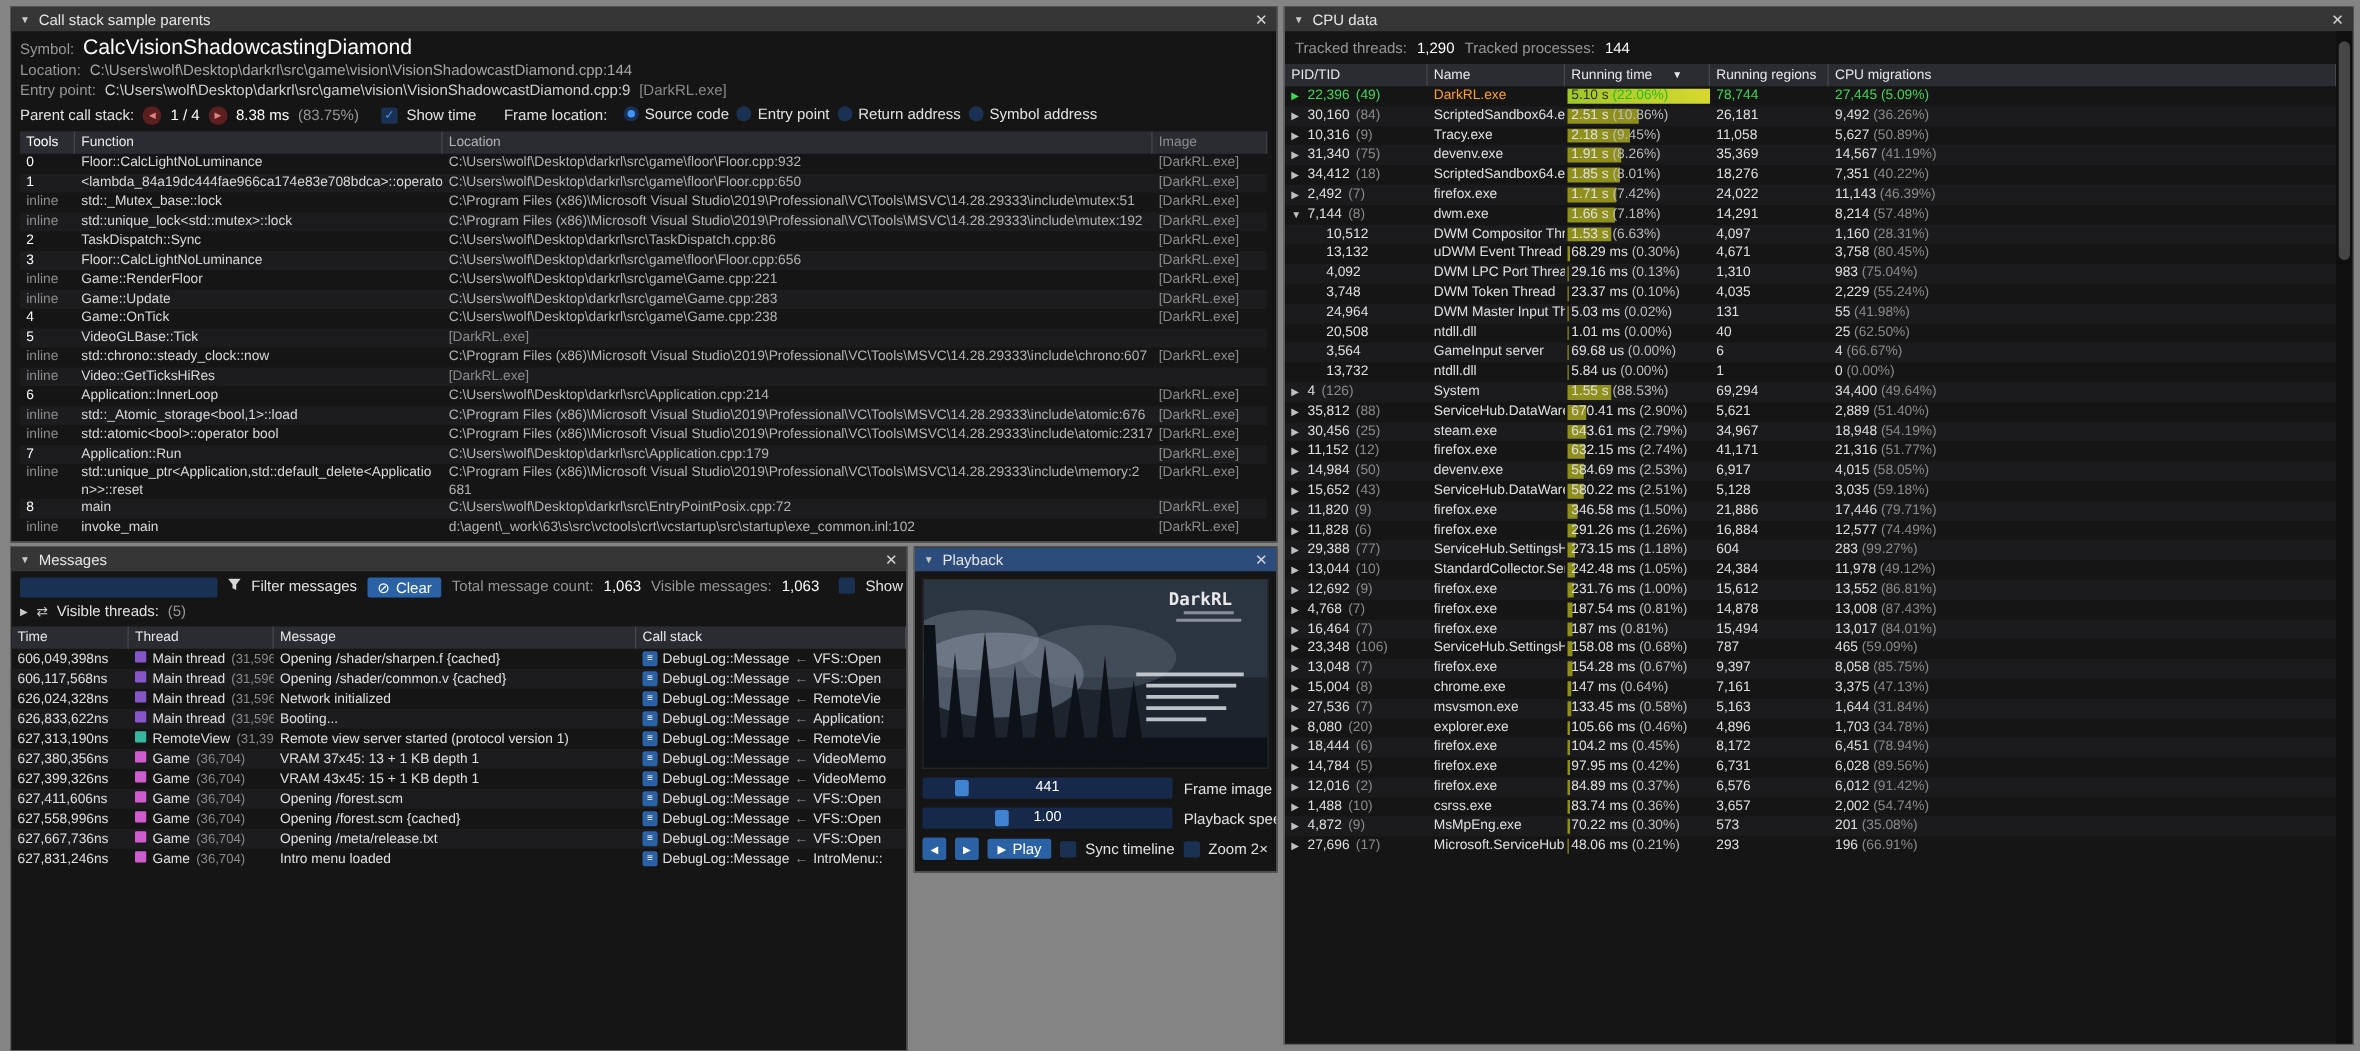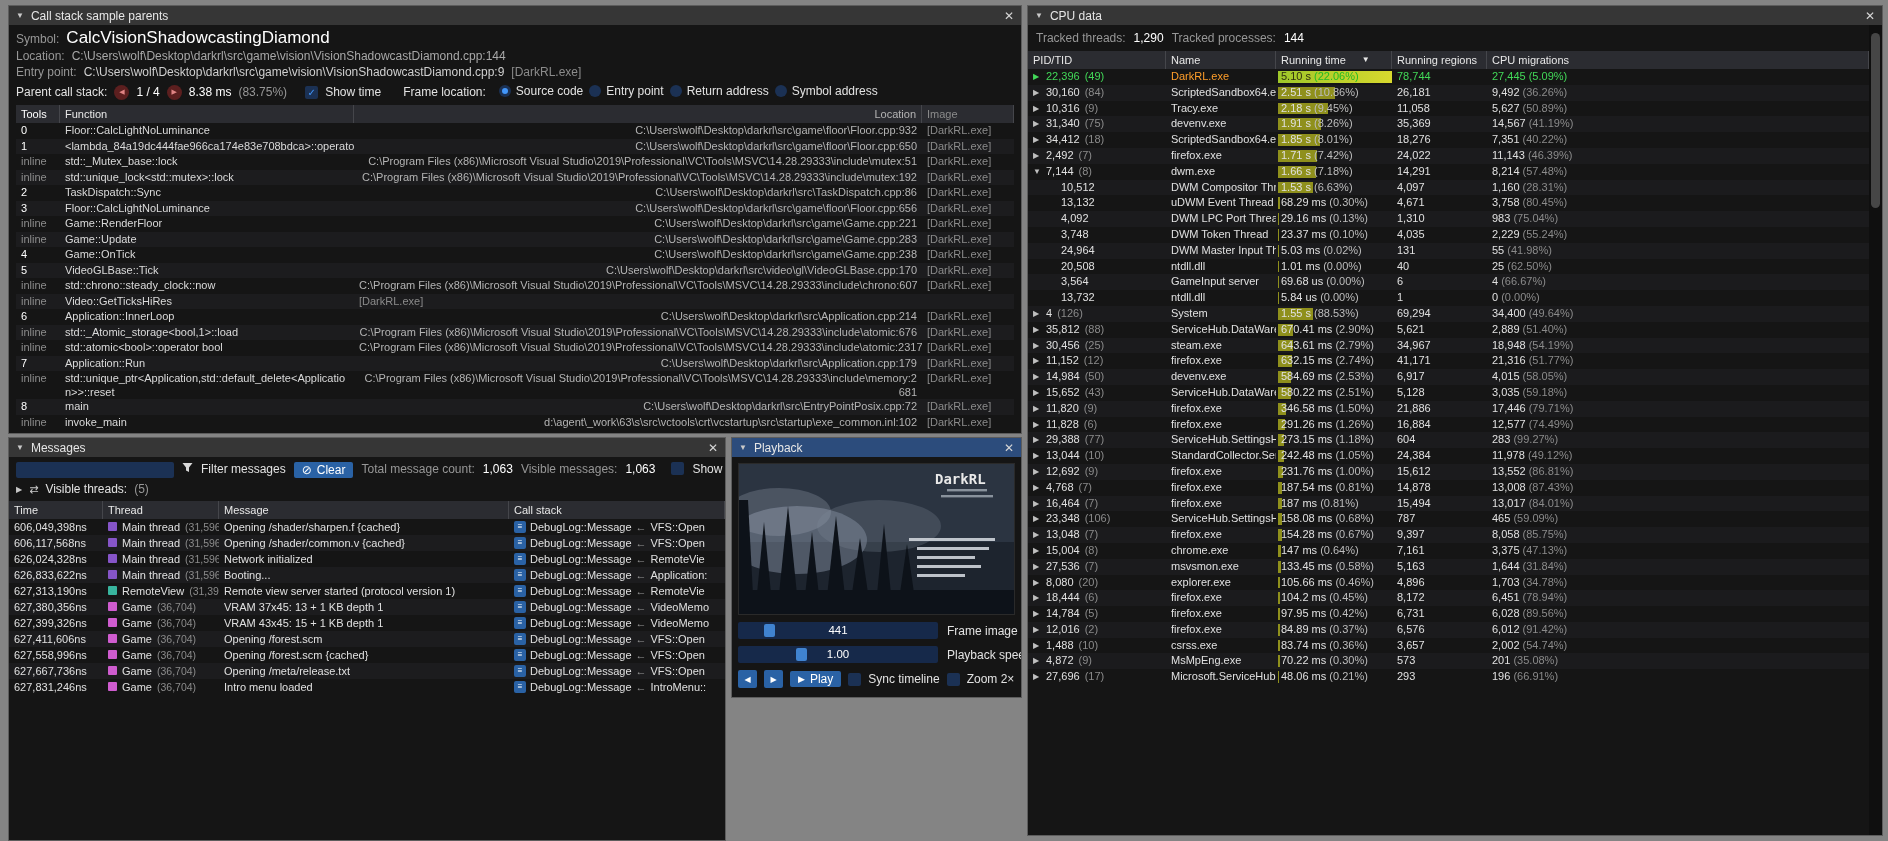--- a/index.html
+++ b/index.html
@@ -41,21 +41,21 @@
 
   .tablewrap{flex:1;overflow:hidden;display:flex;flex-direction:column;font-size:11px;}
   .thead{display:flex;background:#2b2c31;color:#e8e8e8;height:18px;line-height:18px;flex:none;}
   .thead .cell{border-right:1px solid #45464b;}
   .cell{padding:0 5px;box-sizing:border-box;overflow:hidden;white-space:nowrap;}
   .cs-row{display:flex;min-height:15.5px;line-height:15.5px;color:#dadada;flex:none;}
   .cs-row.alt{background:#1c1c1e;}
   .c-frame{width:44px;color:#ffffff;flex:none;}
   .c-frame.dim{color:#8c8c8c;}
   .c-fn{width:294px;flex:none;}
-  .c-loc{flex:1;color:#b4b4b4;text-align:right;}
+  .c-loc{flex:1;color:#b4b4b4;}
   .c-img{width:92px;flex:none;color:#8b8b8b;}
   .cs-row.wrap .c-fn,.cs-row.wrap .c-loc{white-space:normal;word-break:break-all;line-height:13.5px;padding-top:1px;}
 
   
   .m-controls{display:flex;align-items:flex-start;gap:8px;padding:5px 7px 4px;flex:none;white-space:nowrap;}
   .filter-input{width:158px;height:16px;background:#1b3154;border-radius:2px;flex:none;}
   .btn{display:inline-flex;align-items:center;gap:5px;background:#2a62a5;color:#fff;border-radius:2px;
        padding:1px 8px;font-size:12px;flex:none;}
   .m-threads{display:flex;align-items:center;gap:7px;padding:0 7px 5px;flex:none;}
   .tree-caret{font-size:8px;color:#c9c9c9;}
@@ -84,21 +84,21 @@
           align-items:center;justify-content:center;font-size:8px;flex:none;}
   .play-ic{font-size:9px;}
   .pb-info{display:flex;gap:6px;align-items:baseline;white-space:nowrap;margin-top:2px;}
   .sp14{width:8px;display:inline-block;}
 
   
   .cpu-info{display:flex;gap:8px;padding:6px 8px;flex:none;align-items:baseline;}
   .cpu-tablewrap{flex:1;overflow:hidden;display:flex;flex-direction:column;font-size:11px;margin-right:13px;}
   .cpu-row{display:flex;height:15.8px;line-height:15.8px;color:#e0e0e0;flex:none;}
   .cpu-row.alt{background:#1b1b1d;}
-  .cc-pid{width:138px;flex:none;display:flex;align-items:center;}
+  .cc-pid{width:114px;flex:none;display:flex;align-items:center;}
   .cc-pid.child{padding-left:20px;}
   .cc-name{width:110px;flex:none;}
   .cc-time{width:116px;flex:none;position:relative;}
   .cc-reg{width:95px;flex:none;}
   .cc-mig{flex:1;}
   .tree-arrow{width:13px;font-size:8px;color:#bfbfbf;flex:none;}
   .count{color:#8b8b8b;margin-left:5px;}
   .bar{position:absolute;left:2px;top:2px;bottom:2px;background:#8f901c;}
   .bar-text{position:relative;}
   .pct{color:#bdbdbd;}
@@ -222,21 +222,20 @@
             </div>
             <div class="cs-row">
               <div class="cell c-frame">4</div>
               <div class="cell c-fn">Game::OnTick</div>
               <div class="cell c-loc">C:\Users\wolf\Desktop\darkrl\src\game\Game.cpp:238</div>
               <div class="cell c-img">[DarkRL.exe]</div>
             </div>
             <div class="cs-row alt">
               <div class="cell c-frame">5</div>
               <div class="cell c-fn">VideoGLBase::Tick</div>
-              <div class="cell c-loc">C:\Users\wolf\Desktop\darkrl\src\video\gl\VideoGLBase.cpp:170</div>
               <div class="cell c-img">[DarkRL.exe]</div>
             </div>
             <div class="cs-row">
               <div class="cell c-frame dim">inline</div>
               <div class="cell c-fn">std::chrono::steady_clock::now</div>
               <div class="cell c-loc">C:\Program Files (x86)\Microsoft Visual Studio\2019\Professional\VC\Tools\MSVC\14.28.29333\include\chrono:607</div>
               <div class="cell c-img">[DarkRL.exe]</div>
             </div>
             <div class="cs-row alt">
               <div class="cell c-frame dim">inline</div>

